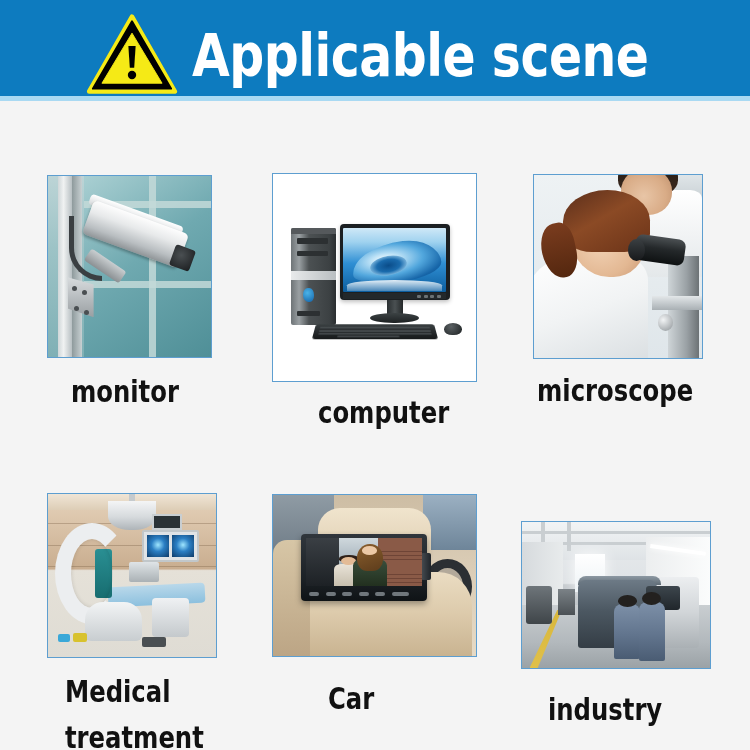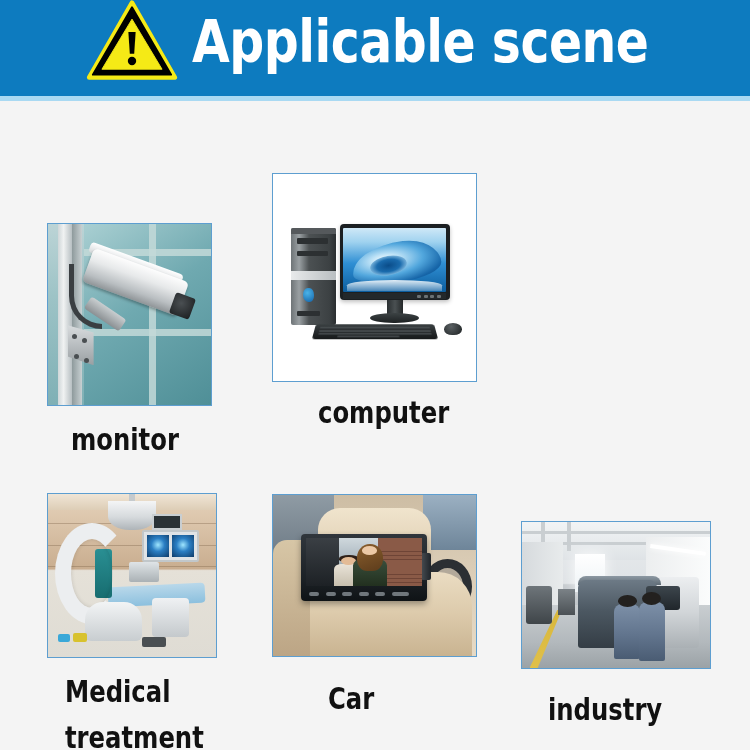--- a/index.html
+++ b/index.html
@@ -7,21 +7,21 @@
   body {
     background:#f4f4f4;
     font-family:"Liberation Sans", sans-serif;
     position:relative;
   }
 
   
   .banner{
     position:absolute; left:0; top:0; width:750px; height:96px;
     background:#0d7bbf;
-    display:flex; align-items:flex-start; justify-content:center;
+    display:flex; align-items:flex-end; justify-content:center;
   }
   .banner-underline{
     position:absolute; left:0; top:96px; width:750px; height:5px;
     background:#a9d9f2;
   }
   .banner-inner{ display:flex; align-items:center; gap:14px; margin-left:24px; }
   .warn-icon{ width:92px; height:82px; display:block; }
   .banner-title{
     color:#ffffff;
     font-family:"DejaVu Sans Condensed","Liberation Sans Narrow","Liberation Sans", sans-serif;
@@ -516,21 +516,21 @@
       <path d="M46 35 L54 35 L52.4 59 L47.6 59 Z" fill="#000000"></path>
       <circle cx="50" cy="67" r="4.6" fill="#000000"></circle>
     </svg>
     <div class="banner-title">Applicable scene</div>
   </div>
 </div>
 <div class="banner-underline"></div>
 
 <div class="grid">
 
-  <div class="cell" style="left:47px; top:74px; width:151px; height:230px;margin-top:48px;">
+  <div class="cell" style="left:47px; top:74px; width:151px; height:230px;">
     <div class="frame" style="width:165px; height:183px;">
       <div class="photo">
         <div class="cctv-bg"></div>
         <div class="cctv-glass"></div>
         <div class="cctv-mullion-h" style="top:14%;"></div>
         <div class="cctv-mullion-h" style="top:58%;"></div>
         <div class="cctv-mullion-v" style="left:62%;"></div>
         <div class="cctv-postL"></div>
         <div class="cctv-postL2"></div>
         <div class="cctv-cable"></div>
@@ -579,20 +579,41 @@
           <div class="pc-key" style="left:4%; top:40%; width:92%;"></div>
           <div class="pc-key" style="left:4%; top:60%; width:92%;"></div>
           <div class="pc-key" style="left:20%; top:80%; width:50%;"></div>
         </div>
         <div class="pc-mouse"></div>
       </div>
     </div>
     <div class="label" style="left:46px; top:223px;">computer</div>
   </div>
 
+  <div class="cell" style="left:533px; top:73px; width:170px; height:235px;">
+    <div class="frame" style="width:170px; height:185px;">
+      <div class="photo">
+        <div class="ms-bg"></div>
+        <div class="ms-bench"></div>
+        <div class="ms-man-coat"></div>
+        <div class="ms-man-hair"></div>
+        <div class="ms-man-head"></div>
+        <div class="ms-stand"></div>
+        <div class="ms-stage"></div>
+        <div class="ms-knob"></div>
+        <div class="ms-woman-coat"></div>
+        <div class="ms-woman-head"></div>
+        <div class="ms-woman-hair"></div>
+        <div class="ms-pony"></div>
+        <div class="ms-tube"></div>
+        <div class="ms-eyepiece"></div>
+      </div>
+    </div>
+    <div class="label" style="left:4px; top:200px;">microscope</div>
+  </div>
 
   <div class="cell" style="left:272px; top:393px; width:205px; height:245px;">
     <div class="frame" style="width:205px; height:163px;">
       <div class="photo">
         <div class="car-bg"></div>
         <div class="car-win"></div>
         <div class="car-win2"></div>
         <div class="car-wheel"></div>
         <div class="car-headrest"></div>
         <div class="car-seat"></div>

